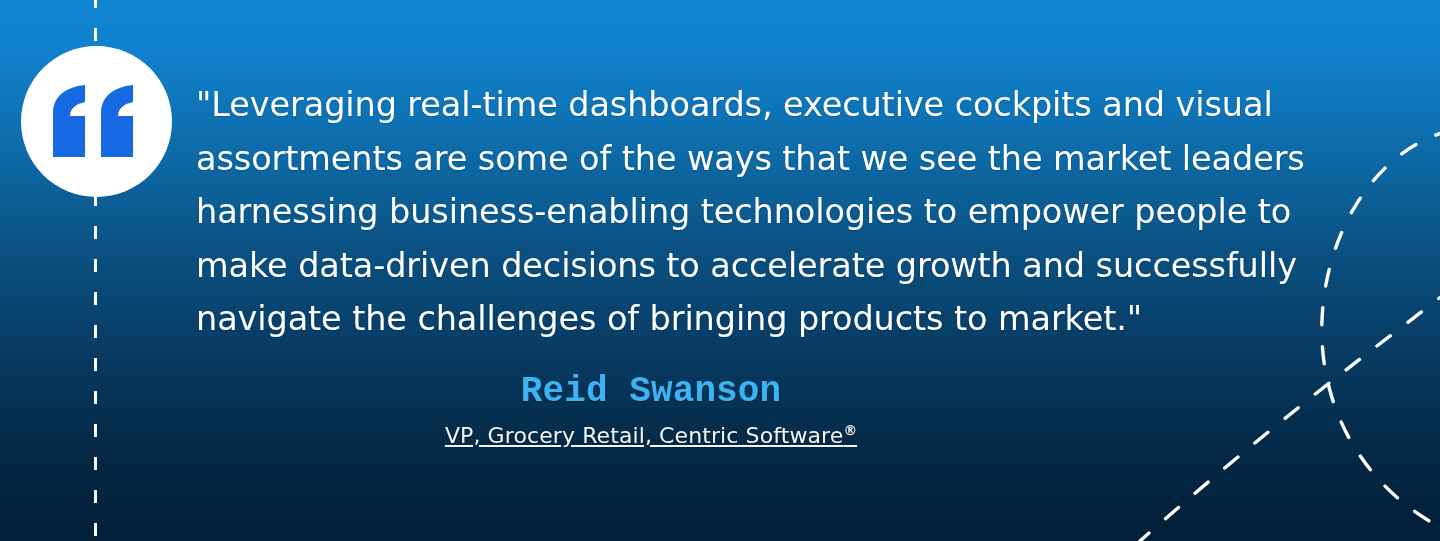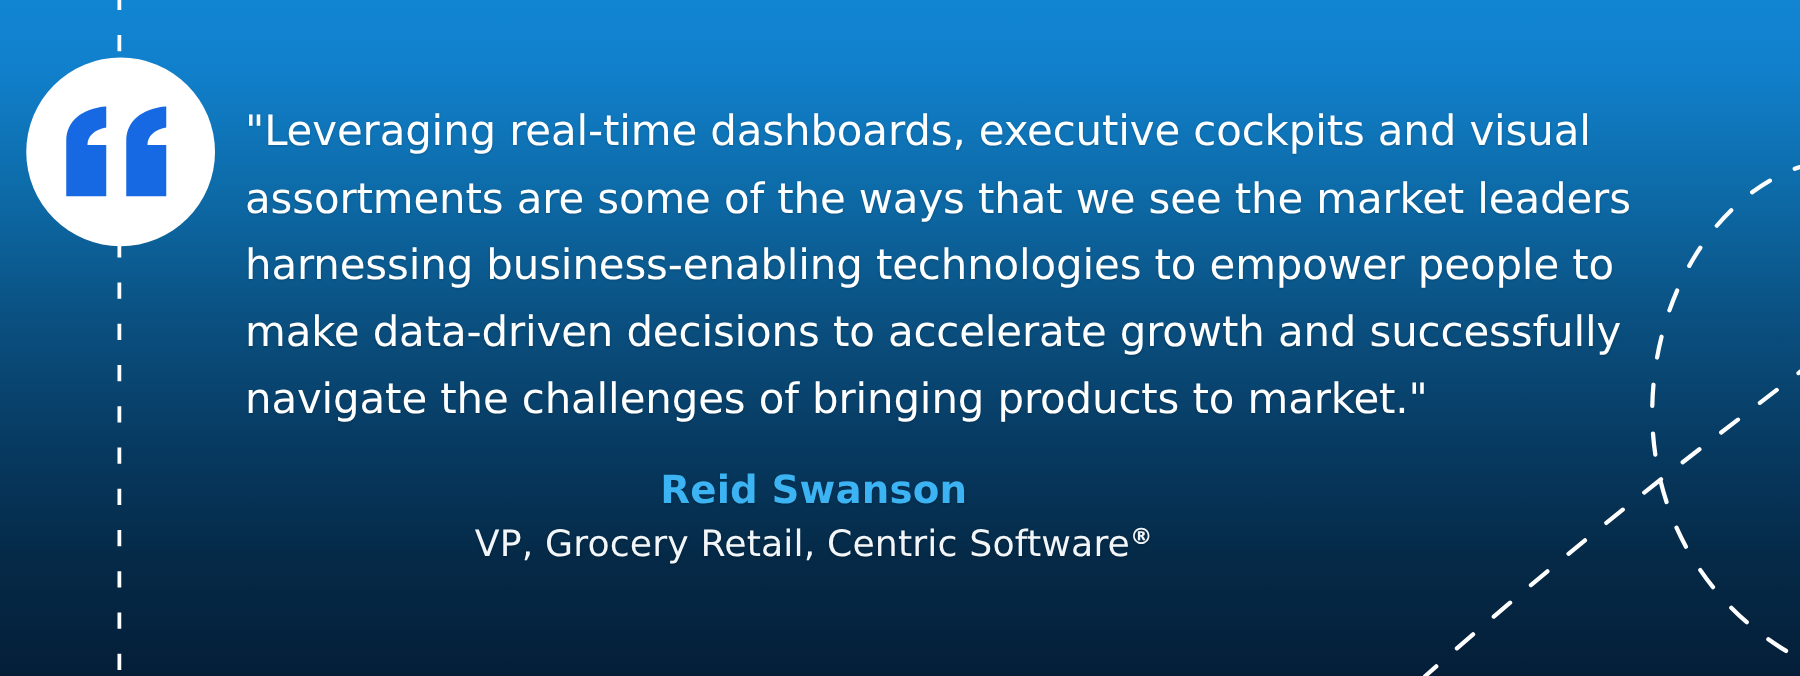--- a/index.html
+++ b/index.html
@@ -63,34 +63,36 @@
 
   
   .attribution {
     position: absolute;
     left: 196px;
     top: 371px;
     width: 910px;
     text-align: center;
   }
   .attr-name {
-    font-size: 31px;
+    font-size: 36px;
     font-weight: 700;
     color: #3cb3f2;
     letter-spacing: 0.1px;
     line-height: 42px;
     text-shadow: 0 1px 2px rgba(0,0,0,0.25);
+    font-family: Liberation Mono, monospace;
   }
   .attr-role {
-    font-size: 29px;
+    font-size: 22px;
     font-weight: 400;
     color: #f2f6f9;
     line-height: 34px;
     letter-spacing: 0.1px;
     text-shadow: 0 1px 2px rgba(0,0,0,0.25);
+    text-decoration: underline;
   }
   .attr-role .reg {
     font-size: 0.62em;
     vertical-align: 0.55em;
     font-weight: 700;
   }
 </style>
 </head>
 <body>
 

